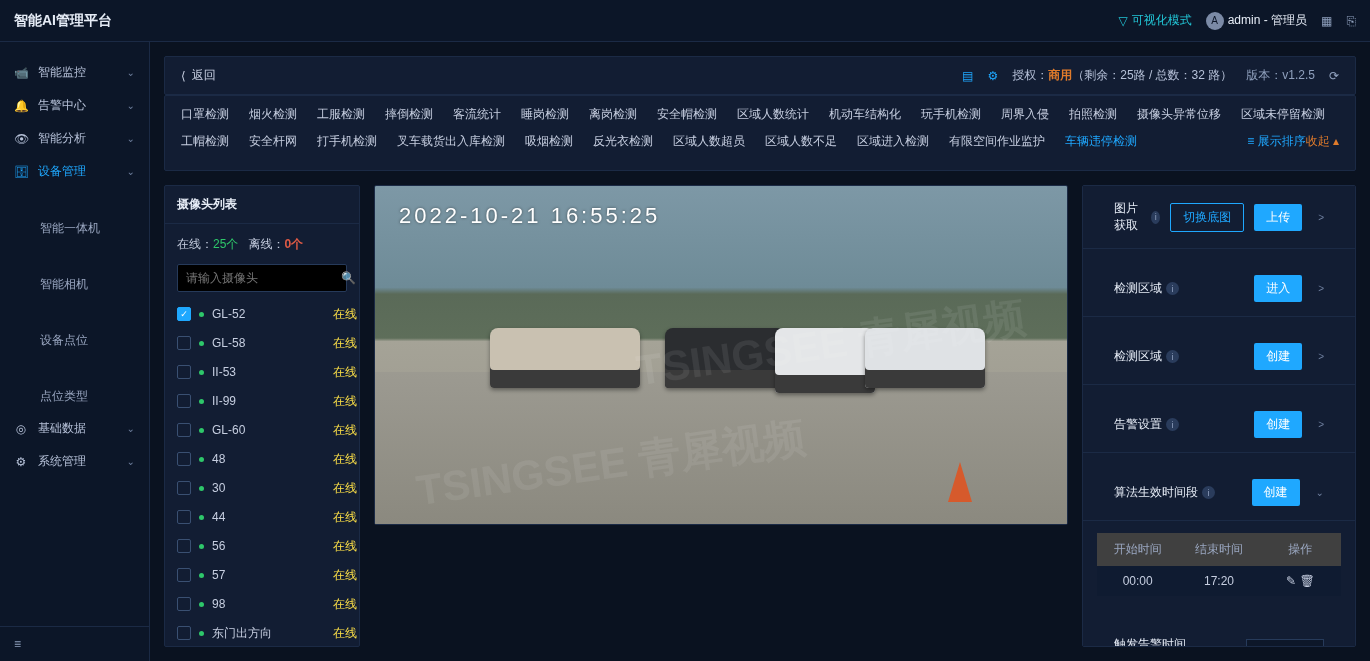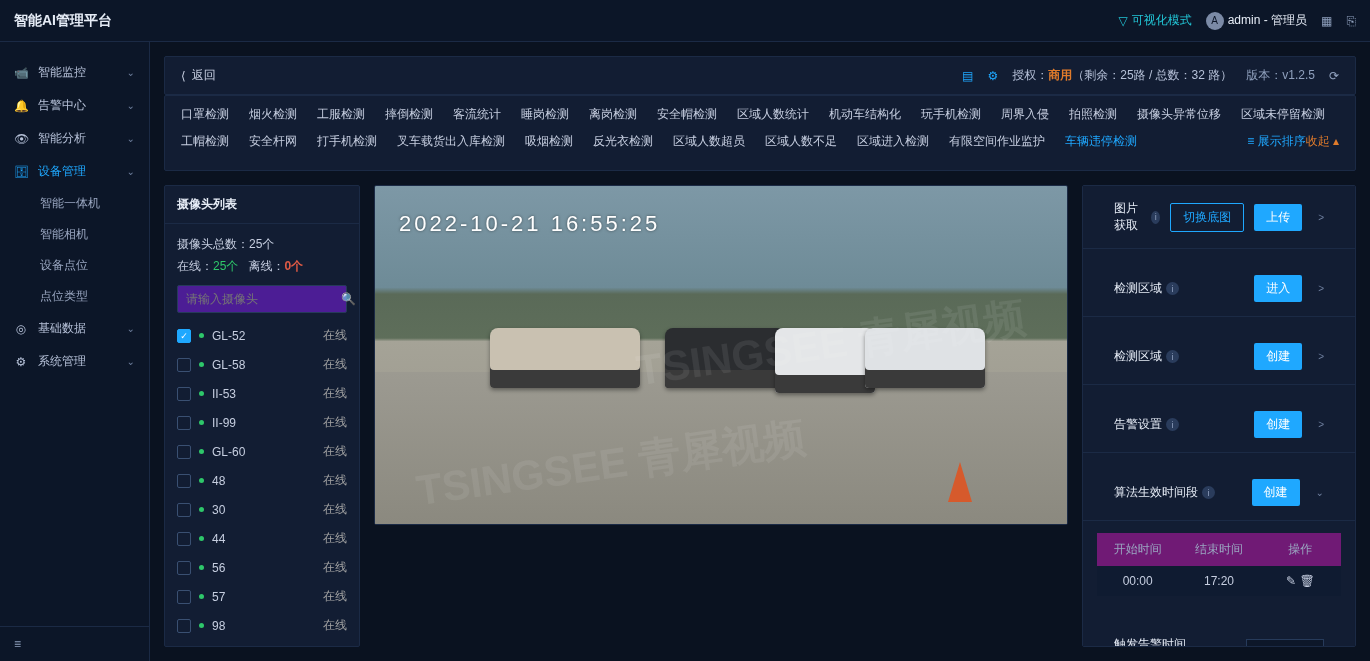--- a/index.html
+++ b/index.html
@@ -25,21 +25,21 @@
   .row { flex: 1; display: flex; min-height: 0; }
   
   .side { width: 150px; background: #0c1628; border-right: 1px solid #1b2a45; display: flex; flex-direction: column; }
   .side-items { flex:1; overflow: hidden; padding-top: 14px;}
   .nav-item {
     display: flex; align-items: center; gap: 10px; padding: 8px 14px; color: #b6c1d8; cursor: pointer;
     position: relative;
   }
   .nav-item.on { color: #1fa8ff; }
   .nav-item .chev { margin-left: auto; font-size: 10px; color: #6e7f9e;}
-  .nav-sub { padding: 7px 14px 7px 40px; color: #9aa7c1; cursor: pointer; }
+  .nav-sub { padding: 7px 14px 7px 40px; color: #9aa7c1; cursor: pointer; margin-top: 25px; }
   .nav-icon { width: 14px; display:inline-block; text-align: center;}
   .side-foot { padding: 10px 14px; border-top: 1px solid #1b2a45; color:#8fa0bd;}
   
   .content { flex: 1; padding: 14px; display: flex; flex-direction: column; min-width: 0;}
   .panel {
     background: #121d33; border: 1px solid #1b2a45; border-radius: 2px;
   }
   .topbar {
     display: flex; align-items: center; justify-content: space-between; padding: 10px 16px;
   }
@@ -59,41 +59,41 @@
   .tag-ctrl .collapse { color:#e07b2b; }
   
   .tri { flex:1; display:flex; gap:14px; margin-top:14px; min-height:0;}
   
   .cam { width: 196px; display:flex; flex-direction:column; min-height:0;}
   .cam-title { padding:10px 12px; font-weight:600; color:#e6ecf6; border-bottom:1px solid #1b2a45;}
   .cam-meta { padding:10px 12px 0; line-height:1.8;}
   .cam-meta .on { color:#2ec76a;}
   .cam-meta .off { color:#e05a45;font-weight:bold;}
   .search {
-    margin:8px 12px; height:28px; background:#4c1d95; border:1px solid #263a5a; border-radius:2px;
+    margin:8px 12px; height:28px; background:#000000; border:1px solid #263a5a; border-radius:2px;
     display:flex; align-items:center; padding:0 8px; color:#7b8aa6;
   }
   .search input { flex:1; background:transparent; border:0; outline:0; color:#c6cee0; font-size:12px;}
   .cam-list { flex:1; overflow:auto; padding:0 2px 0 12px;}
   .cam-row { display:flex; align-items:center; padding:6px 0; gap:8px;}
-  .cam-row .st { margin-left:auto; margin-right:10px; color:#a3a3a3;}
+  .cam-row .st { margin-left:auto; color:#fde047;}
   .cam-list::-webkit-scrollbar { width:4px;}
   .cam-list::-webkit-scrollbar-thumb { background:#2a3c5c;}
   .chk { width:14px; height:14px; border:1px solid #3a5072; border-radius:2px; display:inline-flex; align-items:center; justify-content:center; font-size:9px;}
   .chk.on { background:#1fa8ff; border-color:#1fa8ff; color:#fff;}
   .dot { width:5px; height:5px; border-radius:50%; background:#2ec76a; display:inline-block;}
   
   .preview { flex:1; display:flex; flex-direction:column; min-height:0;}
   .video {
     height:340px; border-radius:2px; position:relative; overflow:hidden;
     background:
       linear-gradient(to bottom, #7d98a6 0%, #6e8b97 30%, #5a6a58 32%, #5e6e5a 45%, #a5a397 46%, #9b988d 80%, #8c8a80 100%);
     border:1px solid #1b2a45;
   }
-  .osd { position:absolute; top:25px; left:24px; font-size:22px; color:#fff; letter-spacing:3px; text-shadow:0 0 3px rgba(0,0,0,.5);}
+  .osd { position:absolute; top:17px; left:24px; font-size:22px; color:#fff; letter-spacing:3px; text-shadow:0 0 3px rgba(0,0,0,.5);}
   .road { position:absolute; left:0; right:0; top:55%; height:45%; background:linear-gradient(to bottom,#9c9a91,#8b897f);}
   .car { position:absolute; top:42%; height:60px; background:#b9b6ae; border-radius:8px 8px 4px 4px; box-shadow:inset 0 -18px 0 #3a3a3a, 0 2px 4px rgba(0,0,0,.4);}
   .car.c1{left:115px;width:150px;background:#c9c1b1;}
   .car.c2{left:290px;width:120px;background:#2b2d30;}
   .car.c3{left:400px;width:100px;background:#e4e6e8;height:65px;}
   .car.c4{left:490px;width:120px;background:#dfe2e5;}
   .cone{position:absolute; right:95px; bottom:22px;}
   .cone::before{content:""; display:block; width:0; height:0; border-left:12px solid transparent; border-right:12px solid transparent; border-bottom:40px solid #d65a2c;}
   .watermark{position:absolute; color:rgba(255,255,255,.08); font-size:42px; font-weight:700; transform:rotate(-8deg); pointer-events:none;}
   .wm1{left:40px; top:250px;}
@@ -102,21 +102,21 @@
   .cfg { width:274px; display:flex; flex-direction:column; gap:12px; overflow:auto;}
   .cfg-row { padding:14px 31px; display:flex; align-items:center; gap:10px; border-bottom:1px solid #1b2a45;}
   .cfg-row:last-of-type{border-bottom:0;}
   .cfg-label { flex:1; color:#e6ecf6; display:flex; align-items:center; gap:4px;}
   .info { width:13px; height:13px; border-radius:50%; background:#2a3c5c; color:#8fa0bd; display:inline-flex; align-items:center; justify-content:center; font-size:9px;}
   .btn { background:#1fa8ff; color:#fff; border:0; padding:5px 12px; border-radius:2px; font-size:12px; cursor:pointer;}
   .btn.ghost { background:transparent; border:1px solid #1fa8ff; color:#1fa8ff;}
   .chev2 { color:#6e7f9e; font-size:10px; padding-left:6px;}
   .tbl { margin:0 14px 14px; background:#0f1b31;}
   .tbl-h, .tbl-r { display:flex; text-align:center;}
-  .tbl-h { background:#701a75; color:#9aa7c1;}
+  .tbl-h { background:#404040; color:#9aa7c1;}
   .tbl-h div, .tbl-r div { flex:1; padding:8px 4px; font-size:12px;}
   .input { background:#0d1729; border:1px solid #263a5a; color:#e6ecf6; padding:6px 10px; width:78px; font-size:12px;}
 </style>
 </head>
 <body>
 
 <div class="hdr">
   <div class="hdr-title">智能AI管理平台</div>
   <div class="hdr-r">
     <div class="viz">
@@ -225,21 +225,20 @@
           <span class="sort">≡ 展示排序</span>
           <span class="collapse">收起 ▴</span>
         </div>
       </div>
 
     <div class="tri">
 
       <div class="panel cam">
         <div class="cam-title">摄像头列表</div>
         <div class="cam-meta">
-          <div><span>摄像头总数：</span><span>25个</span></div>
           <div>
             <span>在线：</span><span class="on">25个</span>&nbsp;&nbsp;
             <span>离线：</span><span class="off">0个</span>
           </div>
         </div>
         <div class="search">
           <input placeholder="请输入摄像头" style="">
           <span>🔍</span>
         </div>
         <div class="cam-list" id="cam-list">

